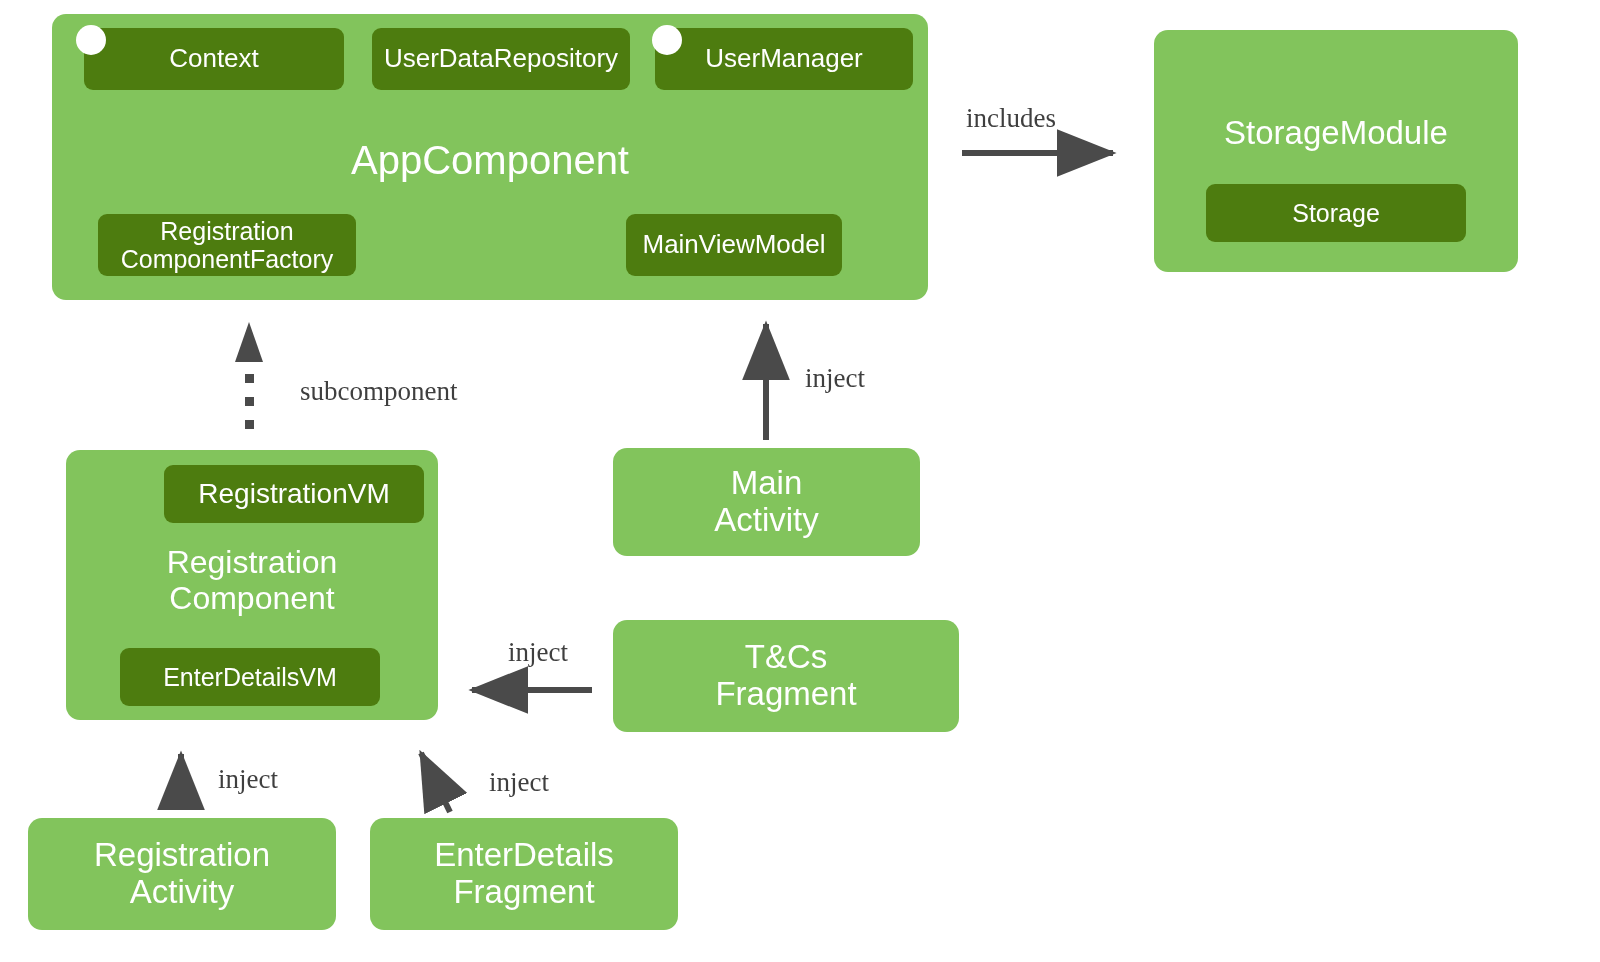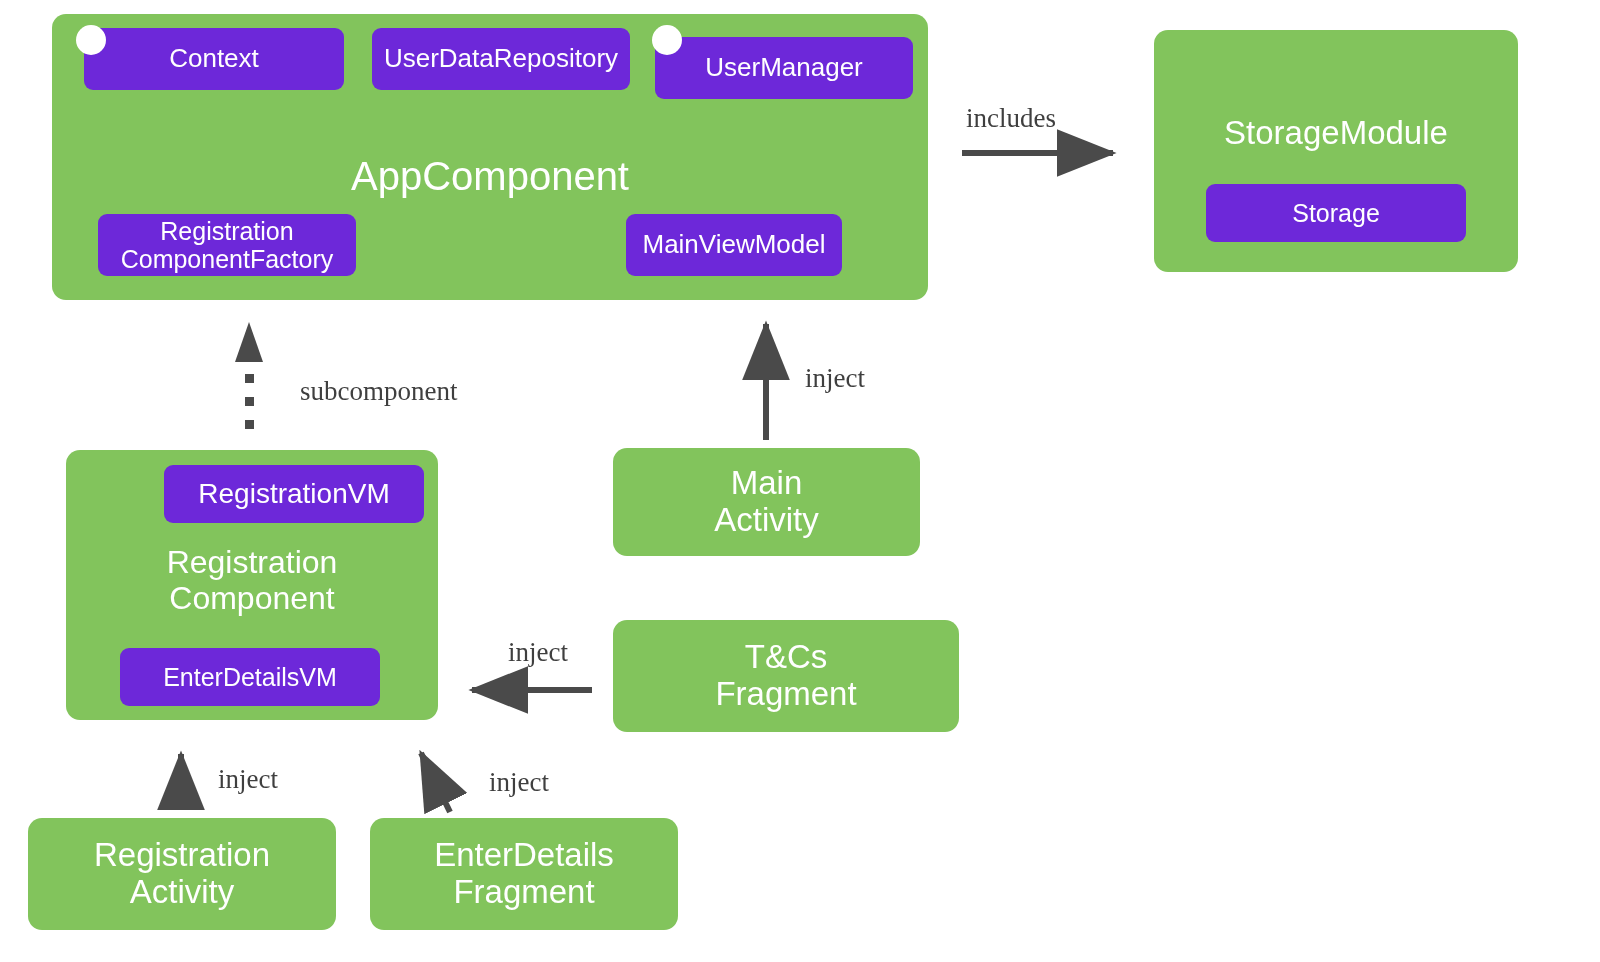--- a/index.html
+++ b/index.html
@@ -26,21 +26,21 @@
     text-align: center;
     line-height: 1.12;
     white-space: pre-line;
   }
   .green {
     background: #82c45c;
     color: #ffffff;
     border-radius: 14px;
   }
   .dark {
-    background: #6d28d9;
+    background: #4d7c0f;
     color: #ffffff;
     border-radius: 9px;
   }
   .dot {
     position: absolute;
     background: #ffffff;
     border-radius: 50%;
   }
   .edge-label {
     position: absolute;
@@ -57,30 +57,30 @@
     height: 962px;
     pointer-events: none;
   }
 </style>
 </head>
 <body>
 
 <div id="canvas">
 
   <div class="node green" style="left:52px; top:14px; width:876px; height:286px; align-items:center; justify-content:center;">
-    <span style="font-size:40px; position:absolute; left:0; right:0; top:140px;">AppComponent</span>
+    <span style="font-size:40px; position:absolute; left:0; right:0; top:124px;">AppComponent</span>
   </div>
 
   <div class="node dark" style="left:84px; top:28px; width:260px; height:62px; font-size:26px;">
     <span>Context</span>
   </div>
   <div class="node dark" style="left:372px; top:28px; width:258px; height:62px; font-size:26px;">
     <span>UserDataRepository</span>
   </div>
-  <div class="node dark" style="left:655px; top:28px; width:258px; height:62px; font-size:26px;margin-top:9px;">
+  <div class="node dark" style="left:655px; top:28px; width:258px; height:62px; font-size:26px;">
     <span>UserManager</span>
   </div>
 
   <div class="dot" style="left:76px; top:25px; width:30px; height:30px;"></div>
   <div class="dot" style="left:652px; top:25px; width:30px; height:30px;"></div>
 
   <div class="node dark" style="left:98px; top:214px; width:258px; height:62px; font-size:25px;">
     <span>Registration
 ComponentFactory</span>
   </div>

